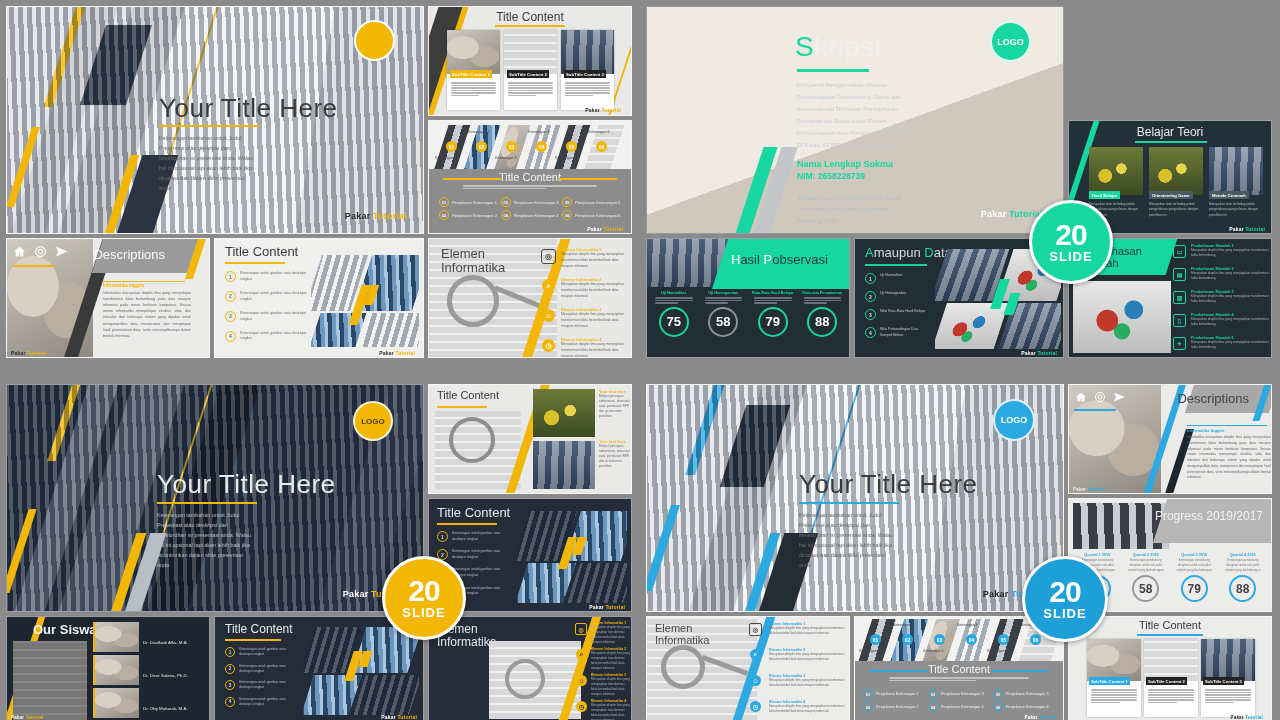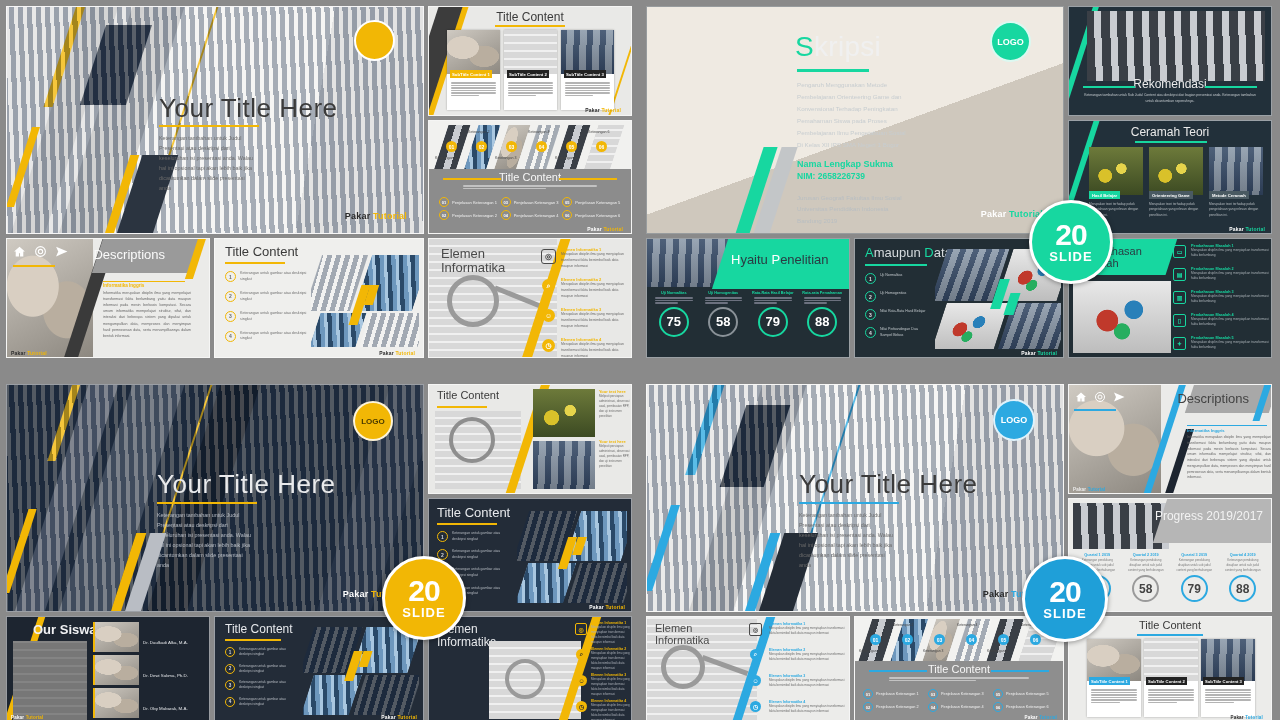--- a/index.html
+++ b/index.html
@@ -475,35 +475,25 @@
           <div>Jurusan Geografi  Fakultas Ilmu Sosial</div>
           <div>Universitas Pendidikan Indonesia</div>
           <div>Bandung 2019</div>
         </div>
 
         <div class="brand onDark" style="position:absolute;right:20px;bottom:14px;">
           <span>Pakar </span><span class="accent-t">Tutorial</span>
         </div>
       </div>
 
-      <div class="slide dark" style="left:424px; top:2px; width:204px; height:110px;background:#22303a;">
-        <div class="band" style="left:6px;top:-10px;width:6px;height:130px;background:#17d7a0;"></div>
-        <div style="position:absolute;left:18px;top:4px;right:6px;height:70px;overflow:hidden;">
-            <div class="photo-lab"></div>
-          </div>
-        <div style="position:absolute;left:50%;transform:translateX(-50%);top:70px;font-size:12px;color:#eaeaea;">Rekomendasi</div>
-        <div class="rule-t" style="position:absolute;left:14px;top:79px;width:52px;height:1.5px;"></div>
-        <div class="rule-t" style="position:absolute;right:14px;top:79px;width:52px;height:1.5px;"></div>
-        <div style="position:absolute;left:14px;right:14px;top:85px;font-size:3.4px;line-height:1.8;color:#c4cace;text-align:center;">Keterangan tambahan untuk Sub Judul Content atau deskripsi dari bagian presentasi anda. Keterangan tambahan untuk dicantumkan sepenuhnya.</div>
-      </div>
 
       <div class="slide dark" style="left:424px; top:116px; width:204px; height:114px;background:#22303a;">
         <div class="band" style="left:6px;top:-10px;width:6px;height:134px;background:#17d7a0;"></div>
         <div style="position:absolute;left:50%;transform:translateX(-50%);top:4px;font-size:12px;color:#eaeaea;">
-          <span>Ceramah Teori</span>
+          <span>Belajar Teori</span>
         </div>
         <div class="rule-t" style="position:absolute;left:66px;top:20px;width:72px;height:1.5px;"></div>
 
         <div style="position:absolute;left:20px;top:26px;width:54px;height:82px;">
           <div style="position:absolute;left:0;top:0;right:0;height:48px;overflow:hidden;">
               <div class="photo-garden"></div>
             </div>
           <div class="chip" style="position:absolute;left:0;top:44px;font-size:4.2px;background:#17d7a0;padding:1.5px 3px;">Hasil Belajar</div>
           <div style="position:absolute;left:0;top:55px;right:2px;font-size:3.2px;line-height:1.7;color:#b6bcc0;">Merupakan teori terhadap pokok pengetahuan yang relevan dengan penelitian ini.</div>
         </div>
@@ -525,21 +515,21 @@
           <span>Pakar </span><span class="accent-t">Tutorial</span>
         </div>
       </div>
 
       <div class="slide dark" style="left:2px; top:234px; width:204px; height:120px;background:#222e35;">
         <div style="position:absolute;left:0;top:0;right:0;height:48px;overflow:hidden;">
             <div class="photo-class"></div>
           </div>
         <div class="band" style="left:74px;top:-6px;width:150px;height:56px;background:#17d7a0;"></div>
         <div style="position:absolute;left:84px;top:13px;font-size:13px;color:#2a3b42;">
-          <span style="color:#fff;">H</span><span>yaitu </span><span style="color:#fff;">P</span><span>enelitian</span>
+          <span style="color:#fff;">H</span><span>asil </span><span style="color:#fff;">P</span><span>observasi</span>
         </div>
 
         <div style="position:absolute;left:4px;right:4px;top:52px;display:grid;grid-template-columns:repeat(4,1fr);gap:4px;">
           <div style="text-align:center;">
             <div class="micro-title" style="font-size:3.8px;color:#17d7a0;">Uji Normalitas</div>
             <div class="fill" style="color:#aab;margin:2px 4px 3px;">
                 <i></i>
                 <i></i>
                 <i></i>
               </div>

